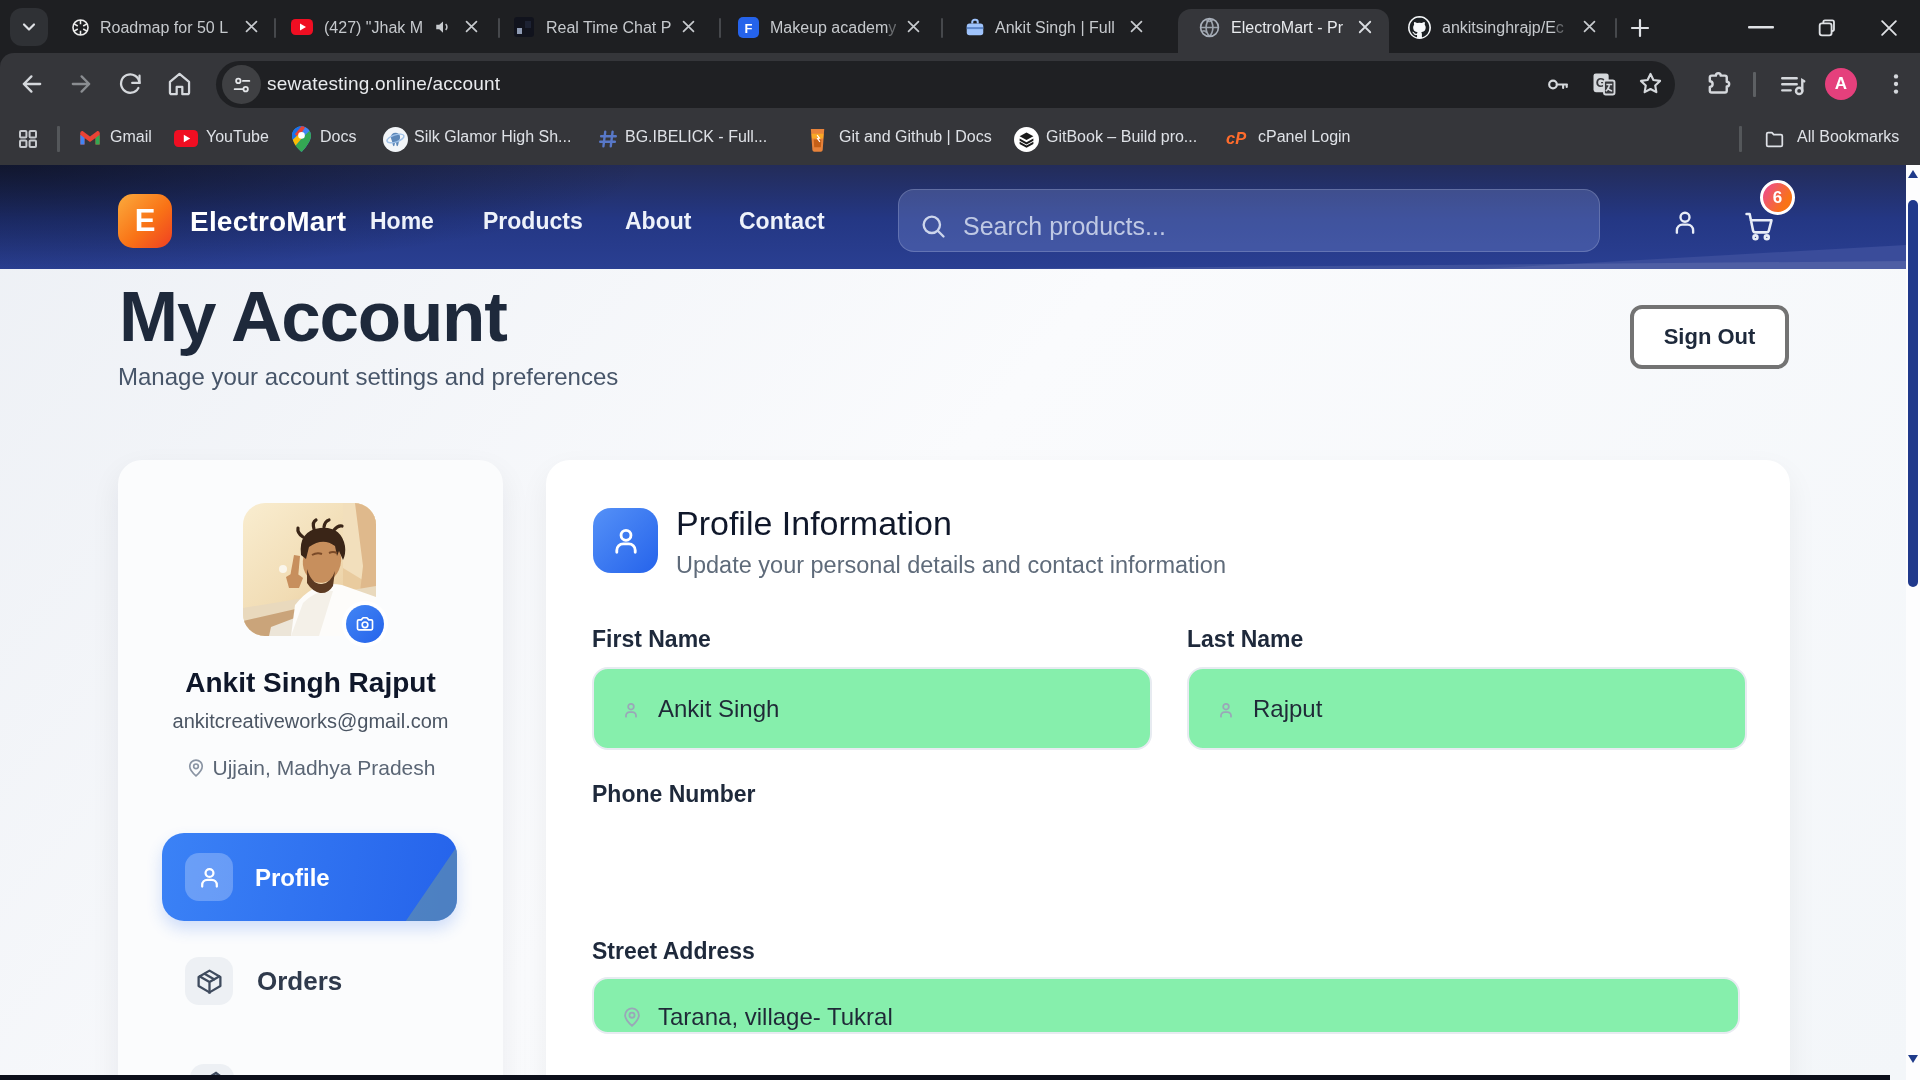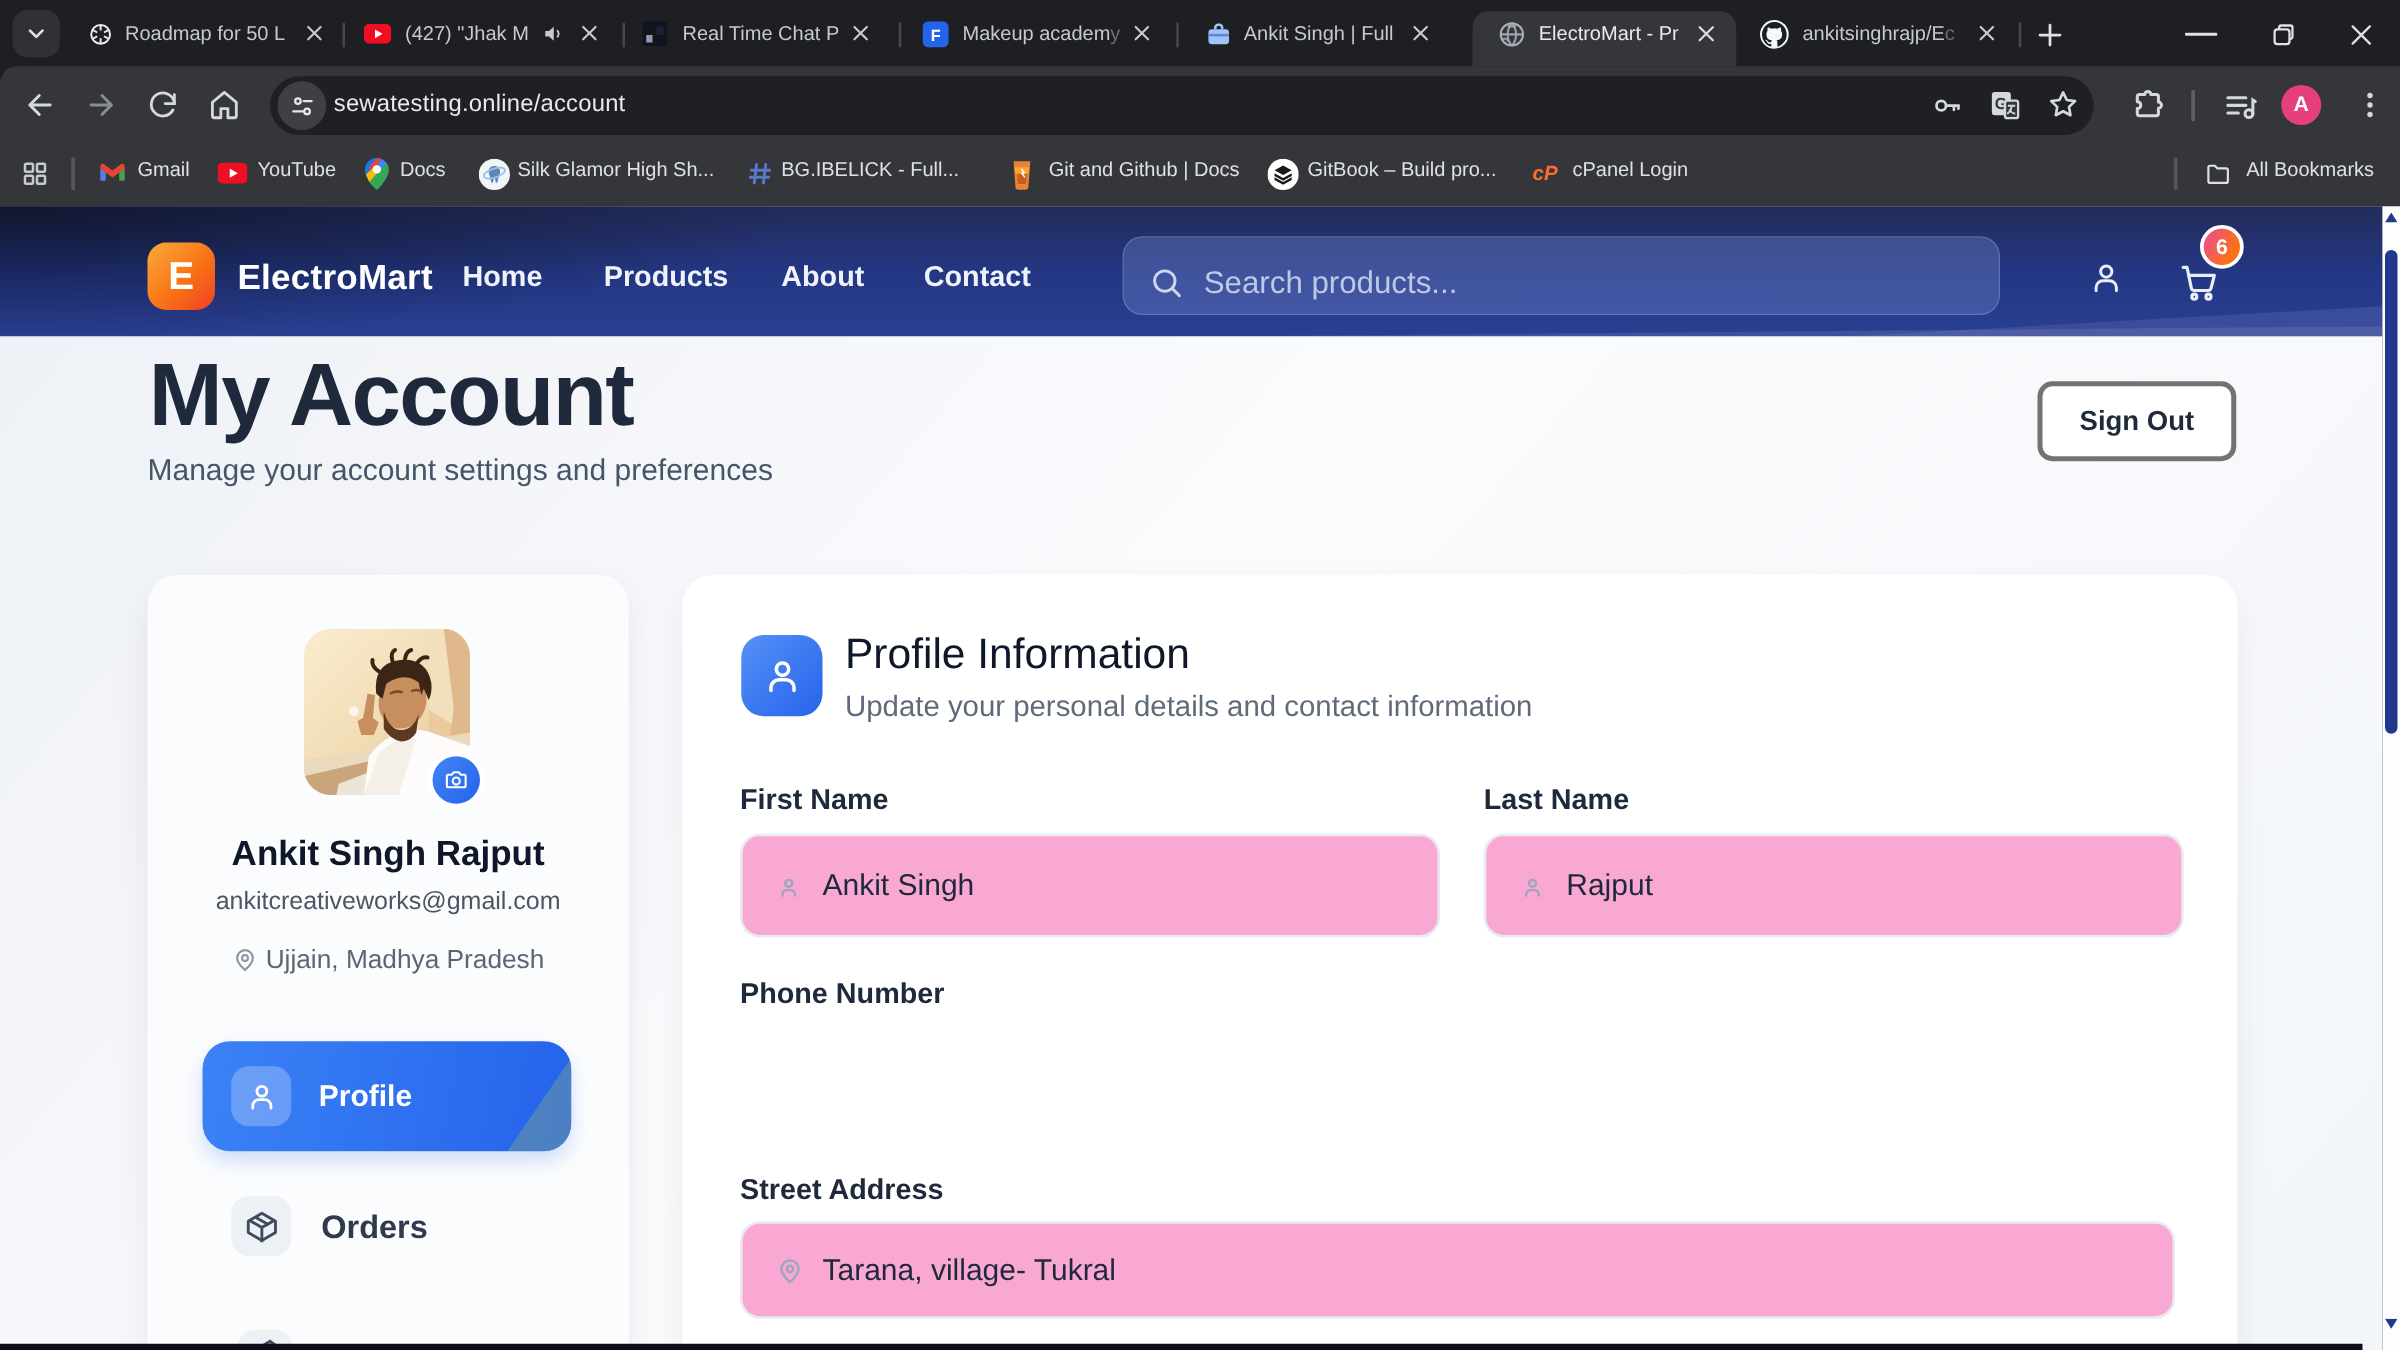--- a/index.html
+++ b/index.html
@@ -45,21 +45,21 @@
   #pbtnicon { position:absolute; left:23px; top:20px; width:48px; height:48px; border-radius:14px; background:rgba(255,255,255,0.25); display:flex; align-items:center; justify-content:center; }
   #pbtntext { position:absolute; left:93px; top:31px; font-size:24px; font-weight:bold; color:#fff; }
   #ordicon { position:absolute; left:67px; top:497px; width:48px; height:48px; border-radius:14px; background:#edf0f4; display:flex; align-items:center; justify-content:center; }
   #ordtext { position:absolute; left:139px; top:506px; font-size:26px; font-weight:600; color:#2f3a4c; }
   #thirdicon { position:absolute; left:72px; top:604px; width:44px; height:20px; border-radius:14px 14px 0 0; background:#edf0f4; overflow:hidden; }
   #mcard { position:absolute; left:546px; top:460px; width:1244px; height:720px; border-radius:24px; background:#ffffff; box-shadow:0 12px 30px rgba(15,23,42,0.06); }
   #micon { position:absolute; left:47px; top:48px; width:65px; height:65px; border-radius:18px; background:linear-gradient(135deg,#5591f7,#2563eb); display:flex; align-items:center; justify-content:center; }
   #mh2 { position:absolute; left:130px; top:44px; font-size:34px; font-weight:400; color:#0f172a; }
   #msub { position:absolute; left:130px; top:92px; font-size:23.5px; color:#5f6b7a; }
   .flabel { position:absolute; font-size:23px; font-weight:600; color:#1e293b; }
-  .finput { position:absolute; height:83px; border-radius:16px; background:#f9a8d4; border:2px solid #e7ebf1; }
+  .finput { position:absolute; height:83px; border-radius:16px; background:#86efac; border:2px solid #e7ebf1; }
   .ftext { position:absolute; left:64px; top:26px; font-size:24px; color:#1f2937; }
   .fico { position:absolute; left:24px; top:28px; }
   #botbar { position:absolute; left:0; top:1075px; width:1890px; height:5px; background:#0c0f1a; }
   #scrollcol { position:absolute; left:1906px; top:165px; width:14px; height:915px; background:#fdfdfe; }
   #sthumb { position:absolute; left:2px; top:35px; width:10px; height:387px; border-radius:5px; background:#20398c; }
 </style>
 </head>
 <body>
 
 <div id="tabstrip"></div>
@@ -499,21 +499,21 @@
     <div class="fico" style="left:27px;top:31px;">
         <svg width="20" height="20" viewBox="0 0 24 24" fill="none" stroke="#9aa7b8" stroke-width="2.1" stroke-linecap="round">
           <circle cx="12" cy="8" r="3.4"></circle>
           <path d="M6 20v-1.3A4.2 4.2 0 0 1 10.2 14.5h3.6A4.2 4.2 0 0 1 18 18.7V20"></path>
         </svg>
       </div>
     <div class="ftext">Rajput</div>
   </div>
   <div class="flabel" style="left:46px;top:321px;">Phone Number</div>
   <div class="flabel" style="left:46px;top:478px;">Street Address</div>
-  <div class="finput" style="left:46px;top:517px;width:1148px;height:78px;">
+  <div class="finput" style="left:46px;top:517px;width:1148px;height:57px;">
     <div class="fico" style="left:27px;top:27px;">
         <svg width="22" height="22" viewBox="0 0 24 24" fill="none" stroke="#9aa7b8" stroke-width="2">
           <path d="M19.5 10c0 5.2-7.5 11.5-7.5 11.5S4.5 15.2 4.5 10a7.5 7.5 0 1 1 15 0z"></path>
           <circle cx="12" cy="10" r="2.8"></circle>
         </svg>
       </div>
     <div class="ftext" style="top:24px;">Tarana, village- Tukral</div>
   </div>
 </div>
 <div id="botbar"></div>

